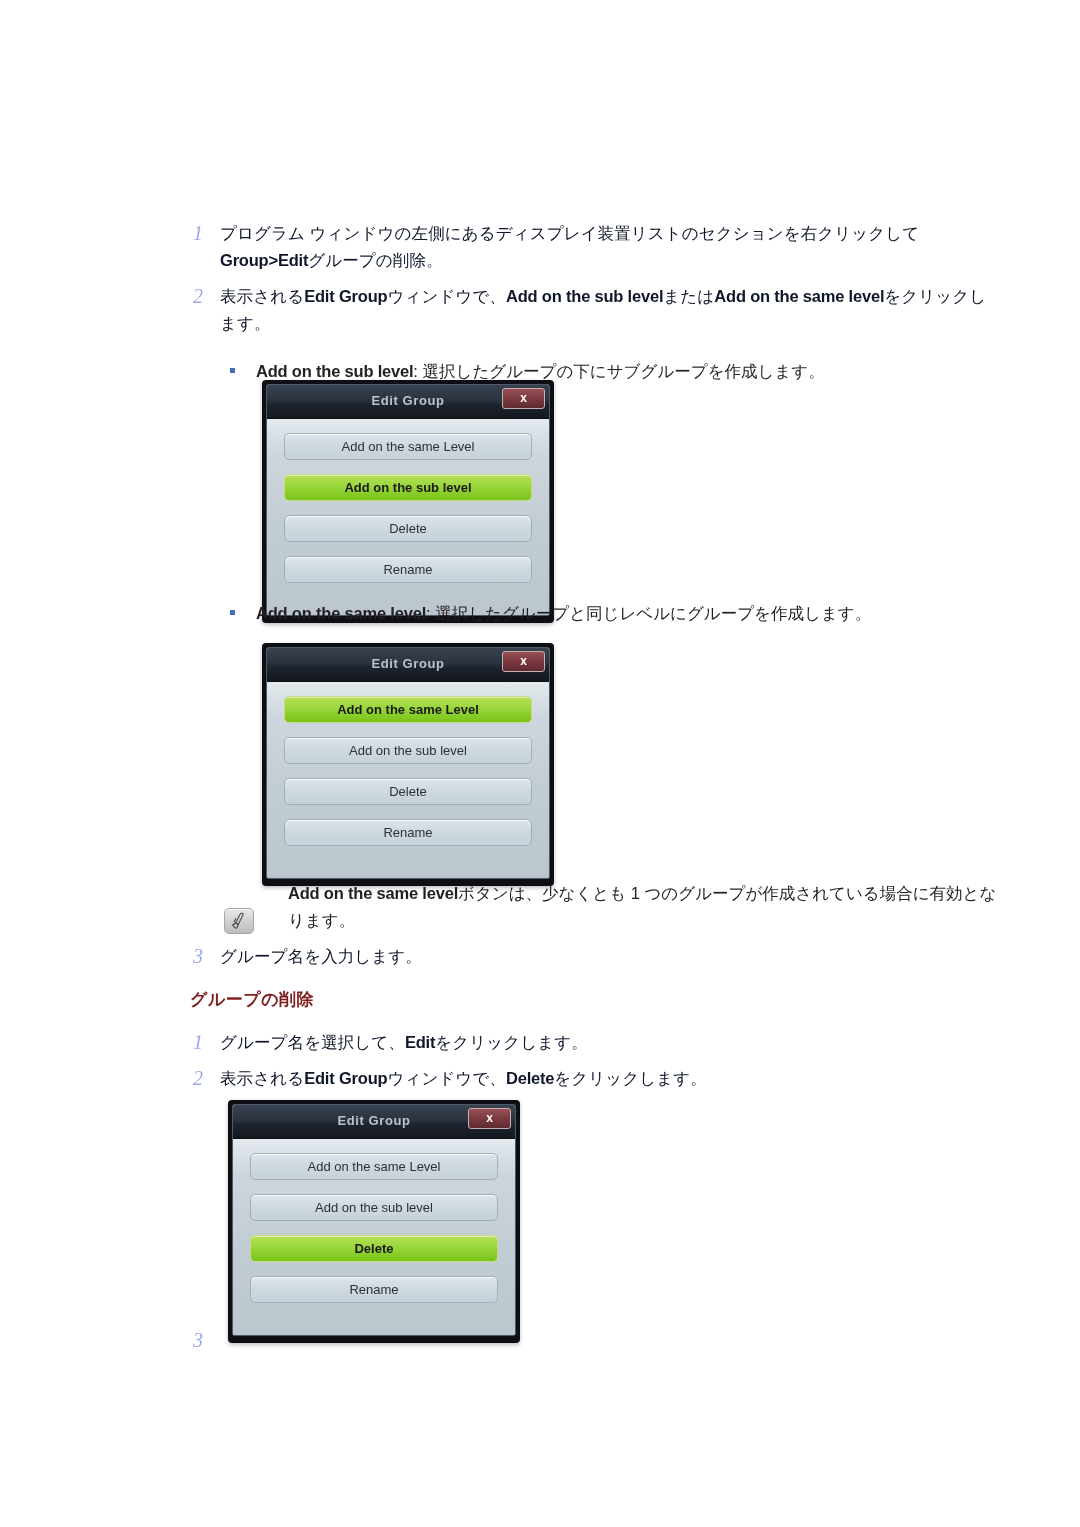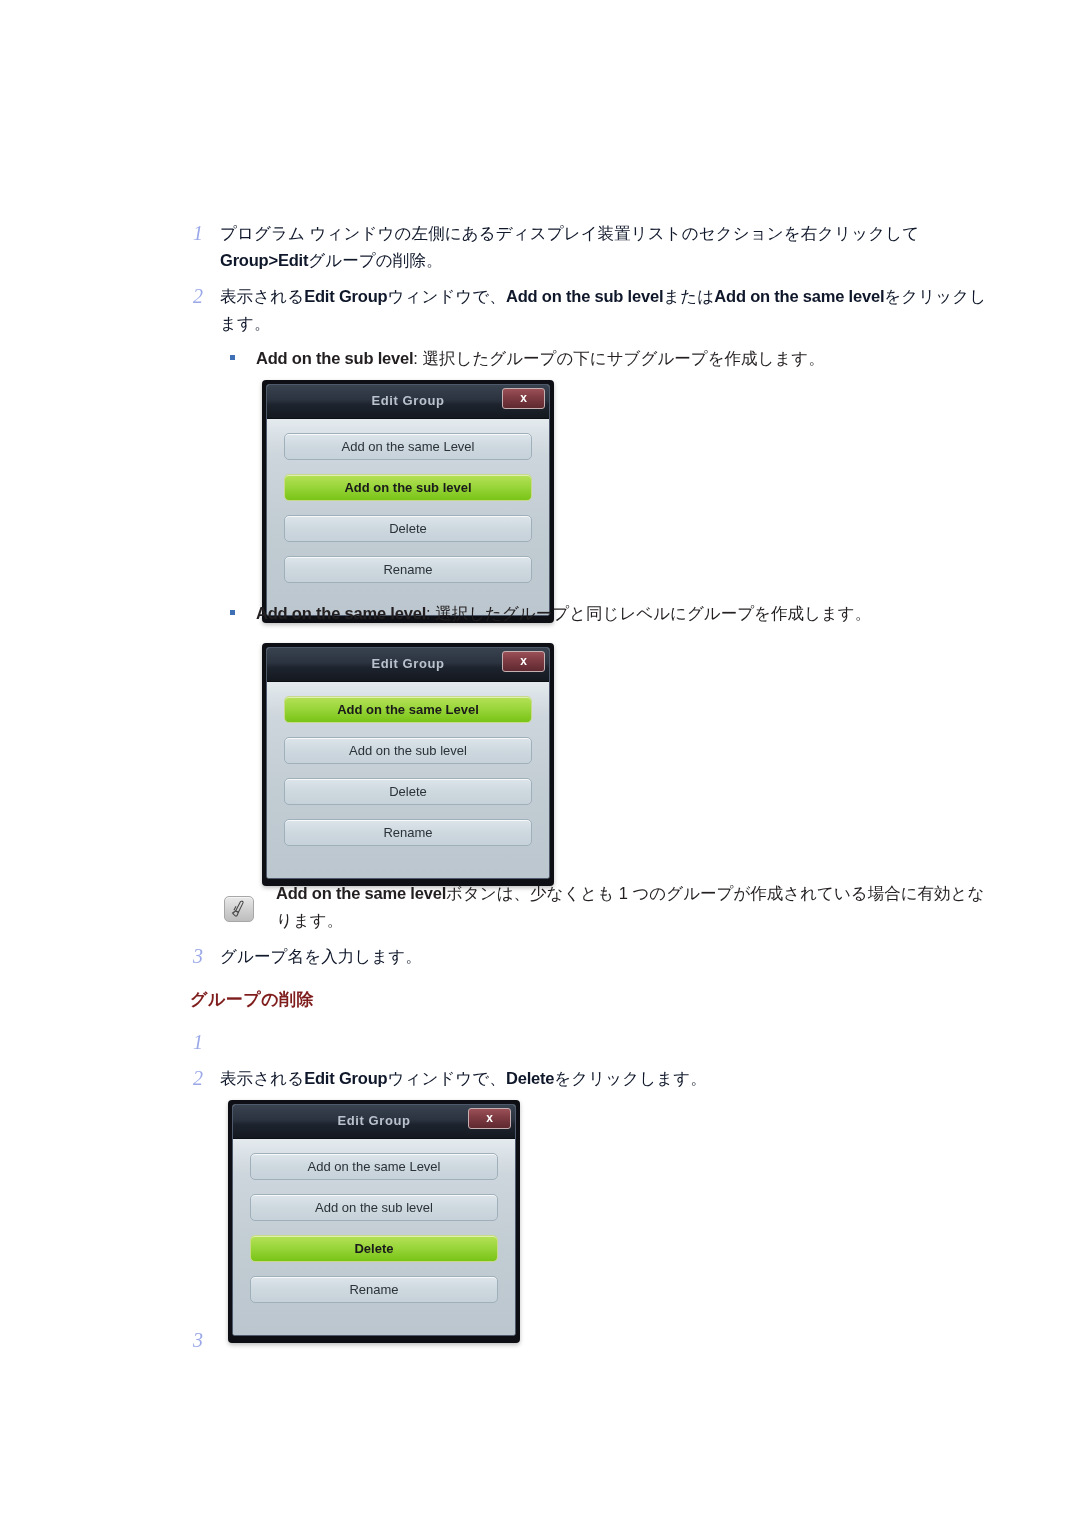--- a/index.html
+++ b/index.html
@@ -86,21 +86,22 @@
     font-size: 17px;
     font-weight: bold;
     color: #7f1d1d;
     letter-spacing: 0.5px;
   }
 
   
   .note {
     position: absolute;
     display: flex;
-    align-items: center;
+    align-items: flex-end;
+    gap: 12px;
   }
   .note-icon {
     flex: 0 0 30px;
     width: 28px;
     height: 26px;
     border-radius: 5px;
     background: linear-gradient(180deg, #e9e9e9 0%, #cfcfcf 55%, #bdbdbd 100%);
     border: 1px solid #a7a7a7;
     box-shadow: inset 0 1px 0 #f5f5f5;
     position: relative;
@@ -214,21 +215,21 @@
     </div>
   </div>
 
   <div class="step" style="left:190px; top:283px; width:812px;">
     <div class="step-num">2</div>
     <div class="step-body">
       <span>表示される</span><span class="en">Edit Group</span><span>ウィンドウで、</span><span class="en">Add on the sub level</span><span>または</span><span class="en">Add on the same level</span><span>をクリックします。</span>
     </div>
   </div>
 
-  <div class="bullet-row" style="left:222px; top:345px; width:780px;">
+  <div class="bullet-row" style="left:222px; top:358px; width:780px;">
     <div class="bullet-dot">
         <i></i>
       </div>
     <div class="bullet-text">
       <span class="en">Add on the sub level</span><span>: 選択したグループの下にサブグループを作成します。</span>
     </div>
   </div>
 
   <div class="dialog" style="left:262px; top:380px;">
     <div class="dlg-inner">
@@ -286,20 +287,23 @@
 
   <div class="step" style="left:190px; top:943px; width:700px;">
     <div class="step-num">3</div>
     <div class="step-body">グループ名を入力します。</div>
   </div>
 
   <div class="section-head" style="left:190px; top:988px;">グループの削除</div>
 
   <div class="step" style="left:190px; top:1029px; width:700px;">
     <div class="step-num">1</div>
+    <div class="step-body">
+      <span>グループ名を選択して、</span><span class="en">Edit</span><span>をクリックします。</span>
+    </div>
   </div>
 
   <div class="step" style="left:190px; top:1065px; width:750px;">
     <div class="step-num">2</div>
     <div class="step-body">
       <span>表示される</span><span class="en">Edit Group</span><span>ウィンドウで、</span><span class="en">Delete</span><span>をクリックします。</span>
     </div>
   </div>
 
   <div class="dialog" style="left:228px; top:1100px;">

